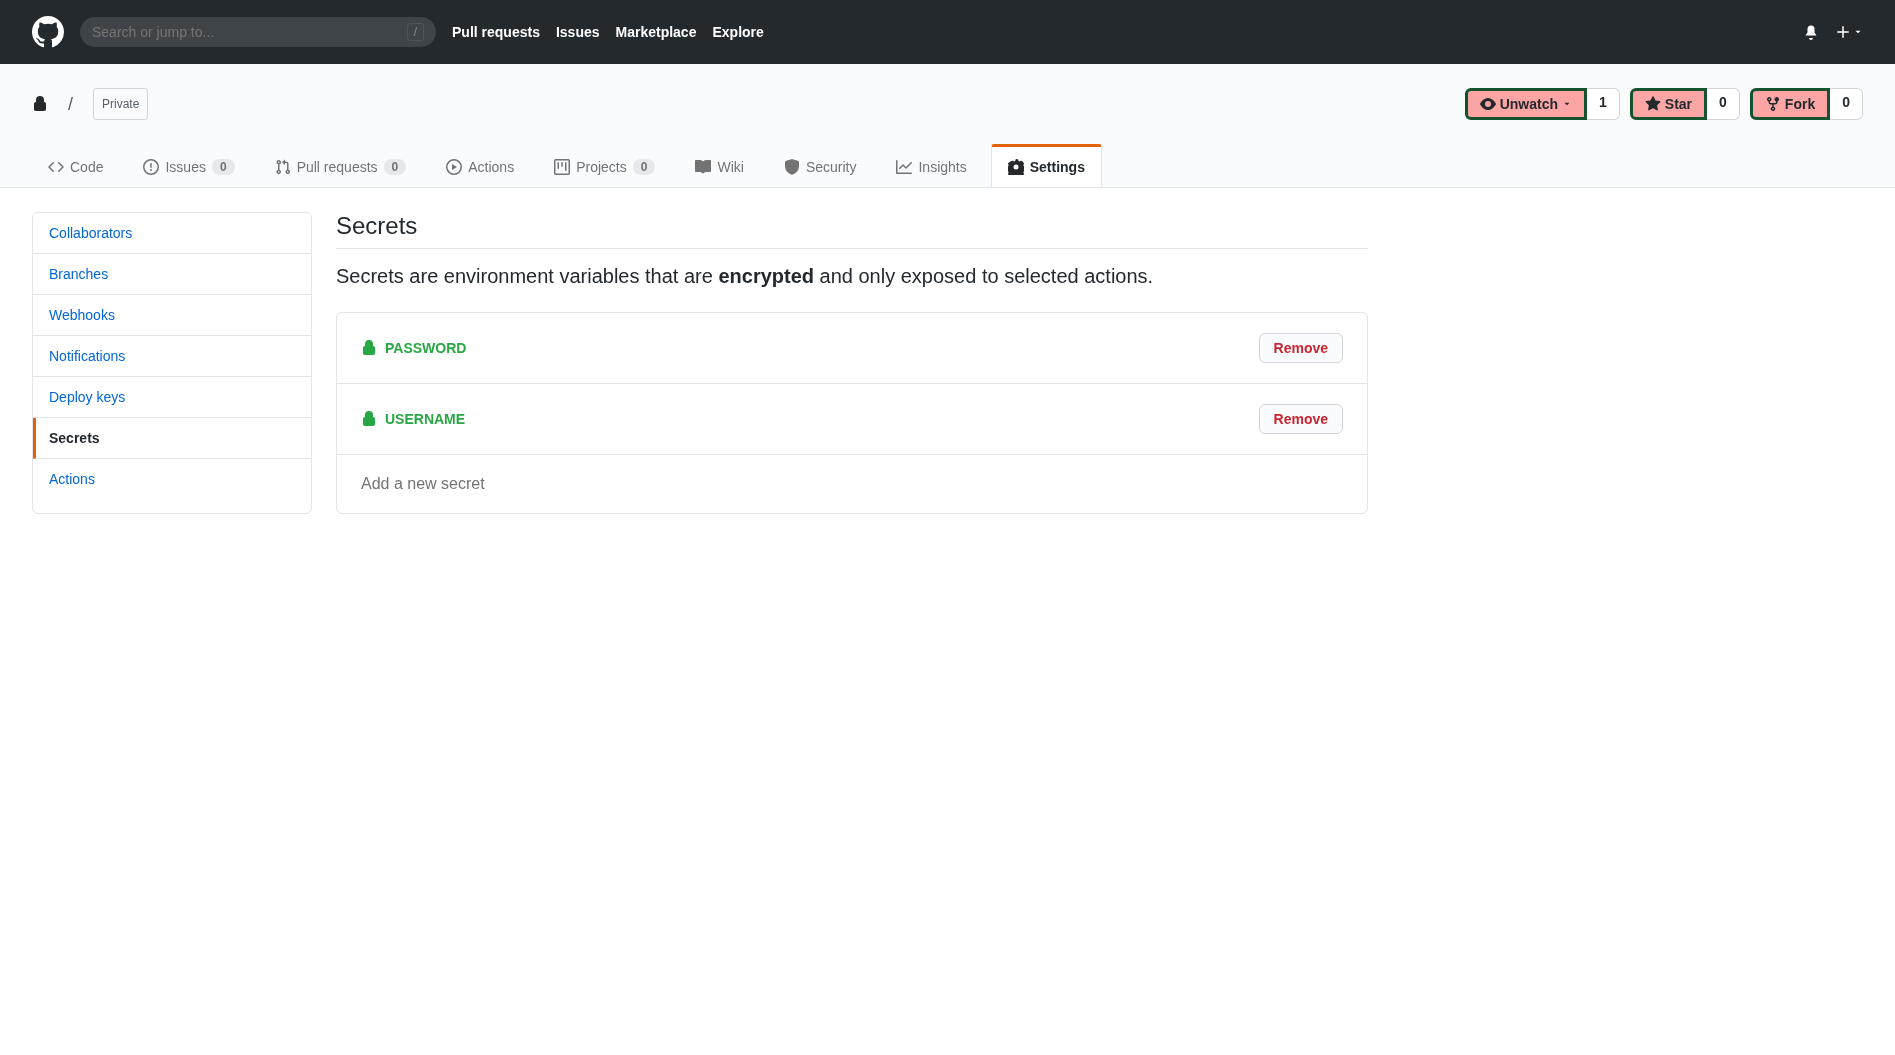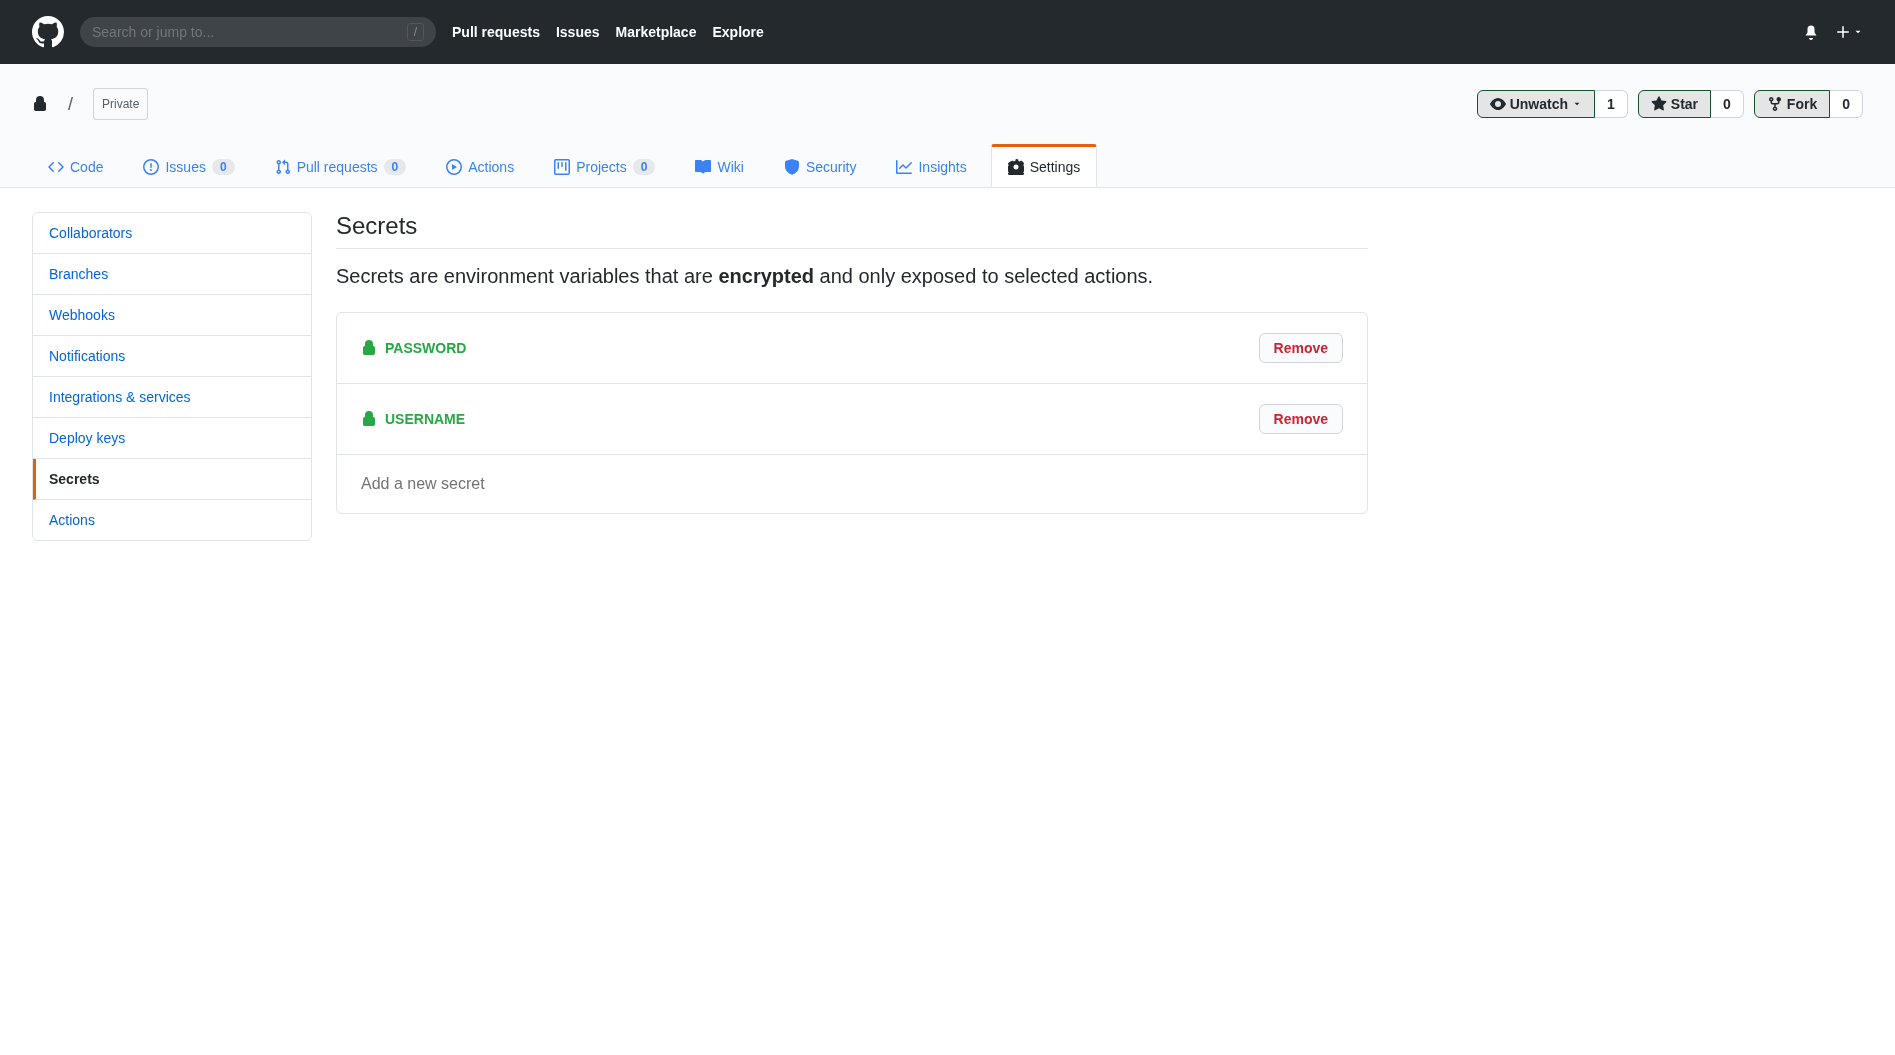--- a/index.html
+++ b/index.html
@@ -16,28 +16,28 @@
     .header-right { margin-left: auto; display: flex; align-items: center; gap: 16px; color: #fff; }
     
     
     .repo-head { padding: 24px 32px 0; border-bottom: 1px solid #e1e4e8; background: #fafbfc; }
     .repo-title-row { display: flex; align-items: center; margin-bottom: 24px; }
     .repo-title { display: flex; align-items: center; gap: 8px; font-size: 18px; }
     .repo-title .slash { color: #586069; margin: 0 4px; }
     .private-badge { border: 1px solid #d1d5da; border-radius: 3px; padding: 8px 8px; font-size: 12px; color: #586069; font-weight: 500; }
     .repo-actions { margin-left: auto; display: flex; gap: 10px; }
     .btn-group { display: flex; }
-    .btn { background: #e5e5e5; border: 1px solid #14532d; padding: 5px 12px; font-size: 14px; font-weight: 600; color: #24292e; cursor: pointer; display: flex; align-items: center; gap: 4px; }
+    .btn { background: #fca5a5; border: 3px solid #14532d; padding: 5px 12px; font-size: 14px; font-weight: 600; color: #24292e; cursor: pointer; display: flex; align-items: center; gap: 4px; }
     .btn-group .btn:first-child { border-radius: 6px 0 0 6px; }
     .btn-group .count { background: #fff; border: 1px solid #d1d5da; border-left: none; padding: 5px 12px; font-size: 14px; font-weight: 600; border-radius: 0 6px 6px 0; }
     
     
     .repo-tabs { display: flex; gap: 8px; }
-    .repo-tab { padding: 12px 16px; display: flex; align-items: center; gap: 6px; color: #3b82f6; cursor: pointer; border-top: 3px solid transparent; }
-    .repo-tab.selected { background: #fff; border: 1px solid #e1e4e8; border-top: 3px solid #e36209; border-bottom: none; border-radius: 3px 3px 0 0; color: #24292e; font-weight: 400; }
+    .repo-tab { padding: 12px 16px; display: flex; align-items: center; gap: 6px; color: #737373; cursor: pointer; border-top: 3px solid transparent; }
+    .repo-tab.selected { background: #fff; border: 1px solid #e1e4e8; border-top: 3px solid #e36209; border-bottom: none; border-radius: 3px 3px 0 0; color: #24292e; font-weight: 700; }
     .counter { background: #d1d5da80; border-radius: 10px; padding: 1px 8px; font-size: 12px; font-weight: 600; }
     
     
     .main { display: flex; padding: 24px 32px; gap: 24px; max-width: 1400px; }
     .sidebar { width: 280px; border: 1px solid #e1e4e8; border-radius: 6px; }
     .sidebar-item { padding: 12px 16px; border-bottom: 1px solid #e1e4e8; color: #0366d6; cursor: pointer; display: block; }
     .sidebar-item:last-child { border-bottom: none; }
     .sidebar-item.selected { color: #24292e; font-weight: 600; border-left: 3px solid #e36209; padding-left: 13px; }
     
     .content { flex: 1; }
@@ -194,21 +194,20 @@
     </div>
   </div>
 </div>
 
 <div class="main">
   <div class="sidebar">
     <a class="sidebar-item">Collaborators</a>
     <a class="sidebar-item">Branches</a>
     <a class="sidebar-item">Webhooks</a>
     <a class="sidebar-item">Notifications</a>
-    <a class="sidebar-item">Integrations &amp; services</a>
     <a class="sidebar-item">Deploy keys</a>
     <a class="sidebar-item selected">Secrets</a>
     <a class="sidebar-item">Actions</a>
   </div>
 
   <div class="content">
     <h1>Secrets</h1>
     <p class="desc">
       <span>Secrets are environment variables that are </span><strong>encrypted</strong><span> and only exposed to selected actions.</span>
     </p>

